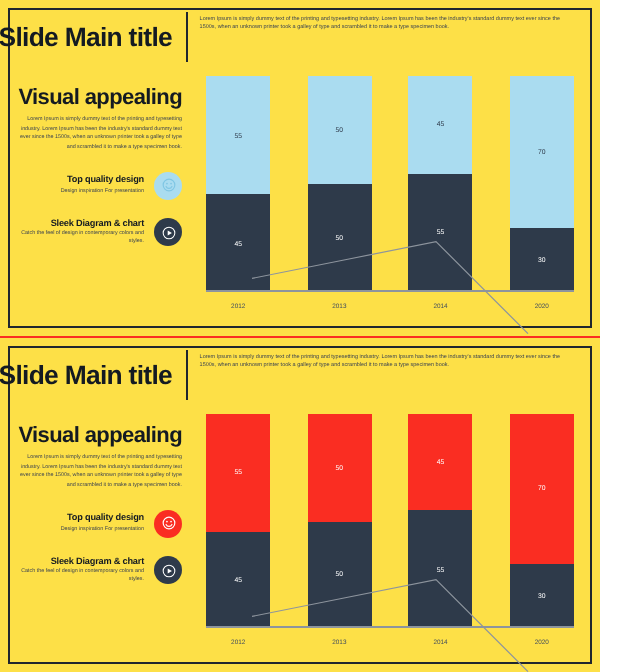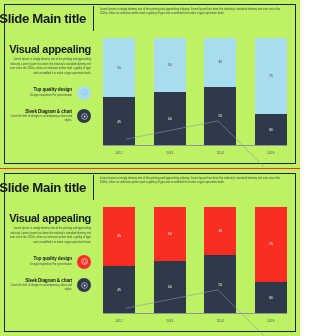--- a/index.html
+++ b/index.html
@@ -1,20 +1,20 @@
 <!DOCTYPE html>
 <html><head>
 <meta charset="utf-8">
 <style>
   html,body{margin:0;padding:0;background:#ffffff;}
   body{width:300px;height:336px;overflow:hidden;font-family:"Liberation Sans",sans-serif;color:#1d2530;}
 
   .deck{width:300px;height:336px;display:flex;flex-direction:column;background:#ffffff;}
 
-  .slide{position:relative;width:300px;height:168px;background:#bef264;box-sizing:border-box;overflow:hidden;}
+  .slide{position:relative;width:300px;height:168px;background:#fde047;box-sizing:border-box;overflow:hidden;}
   .slide.second{border-top:1.4px solid #fa2d22;}
 
   .frame{position:absolute;left:4px;top:4px;right:4px;bottom:4px;border:0.8px solid #20262e;box-sizing:border-box;}
 
   
   .hdr{position:absolute;left:5px;top:5px;right:5px;height:26px;display:flex;align-items:stretch;}
   .hdr-title{width:88px;display:flex;align-items:center;justify-content:flex-end;padding-right:7px;box-sizing:border-box;}
   .hdr-title span{font-size:13.2px;font-weight:bold;letter-spacing:-0.35px;color:#141a22;white-space:nowrap;}
   .hdr-div{width:0.8px;background:#20262e;margin:1px 0 0 0;}
   .hdr-para{flex:1;padding:3px 6px 0 6px;box-sizing:border-box;}

